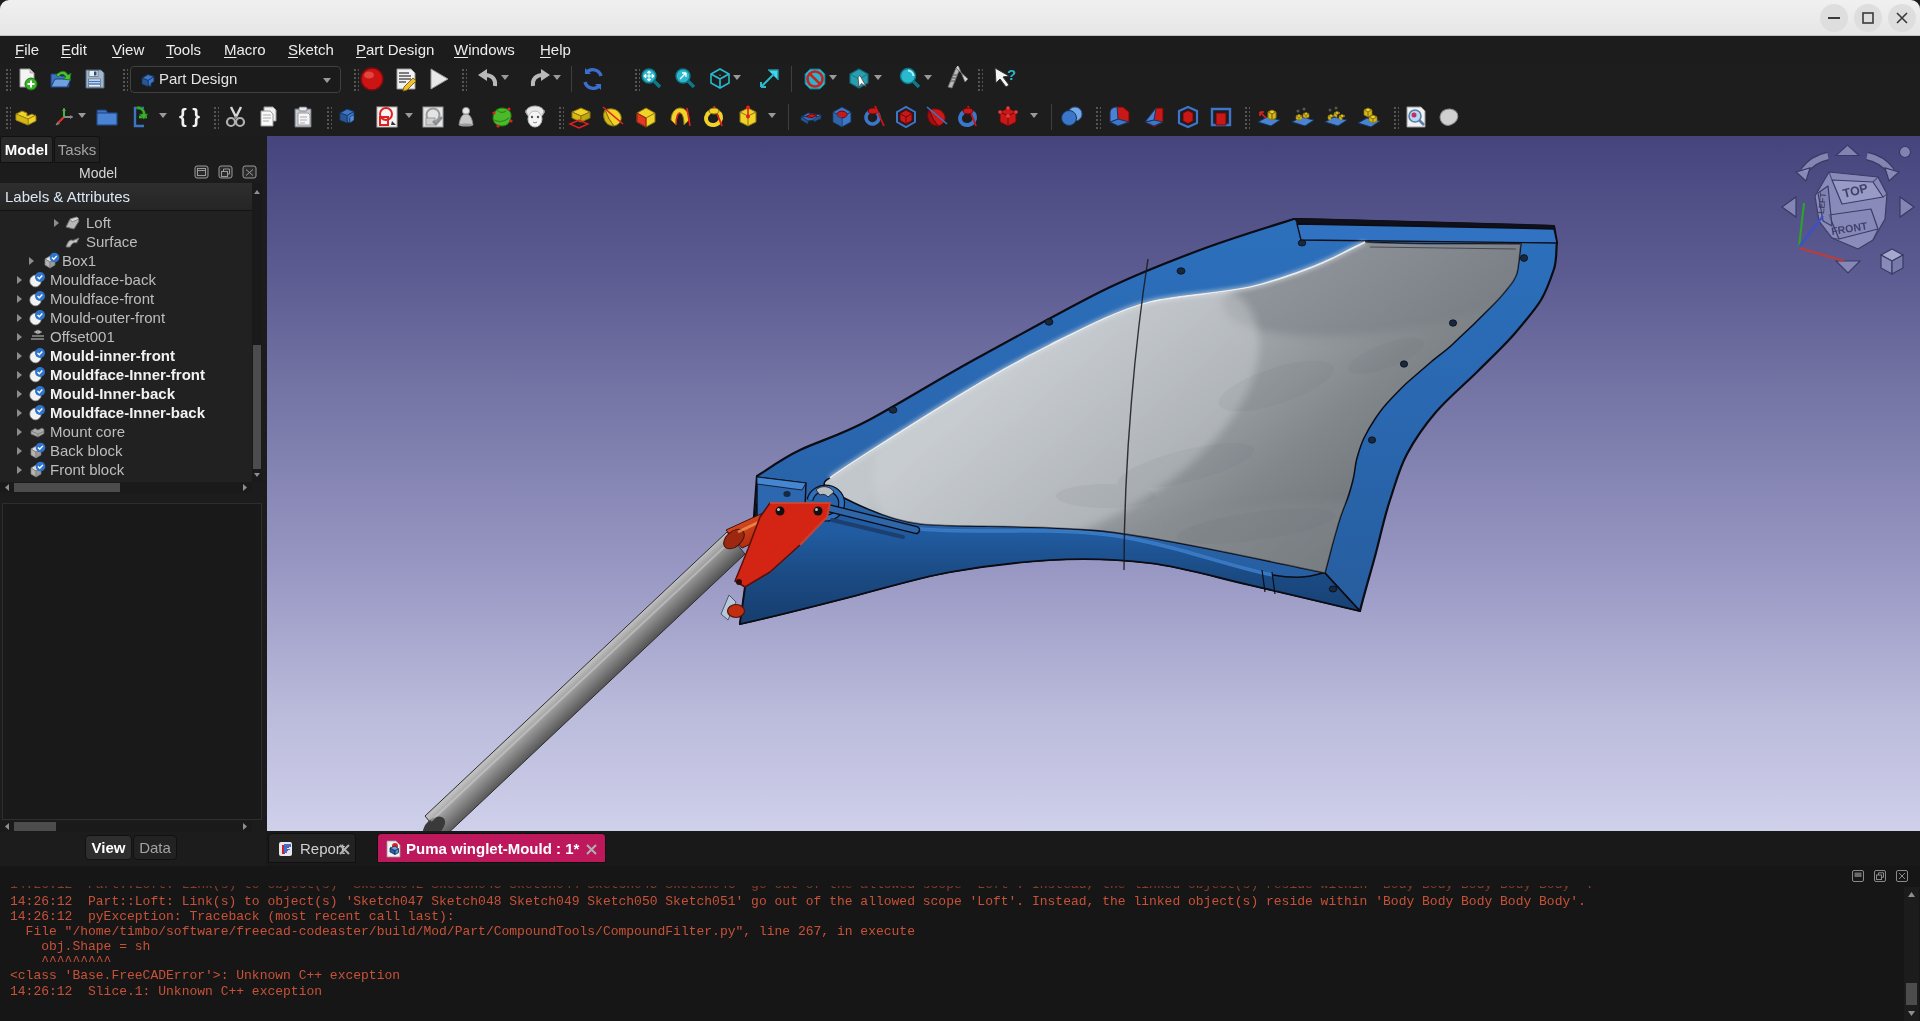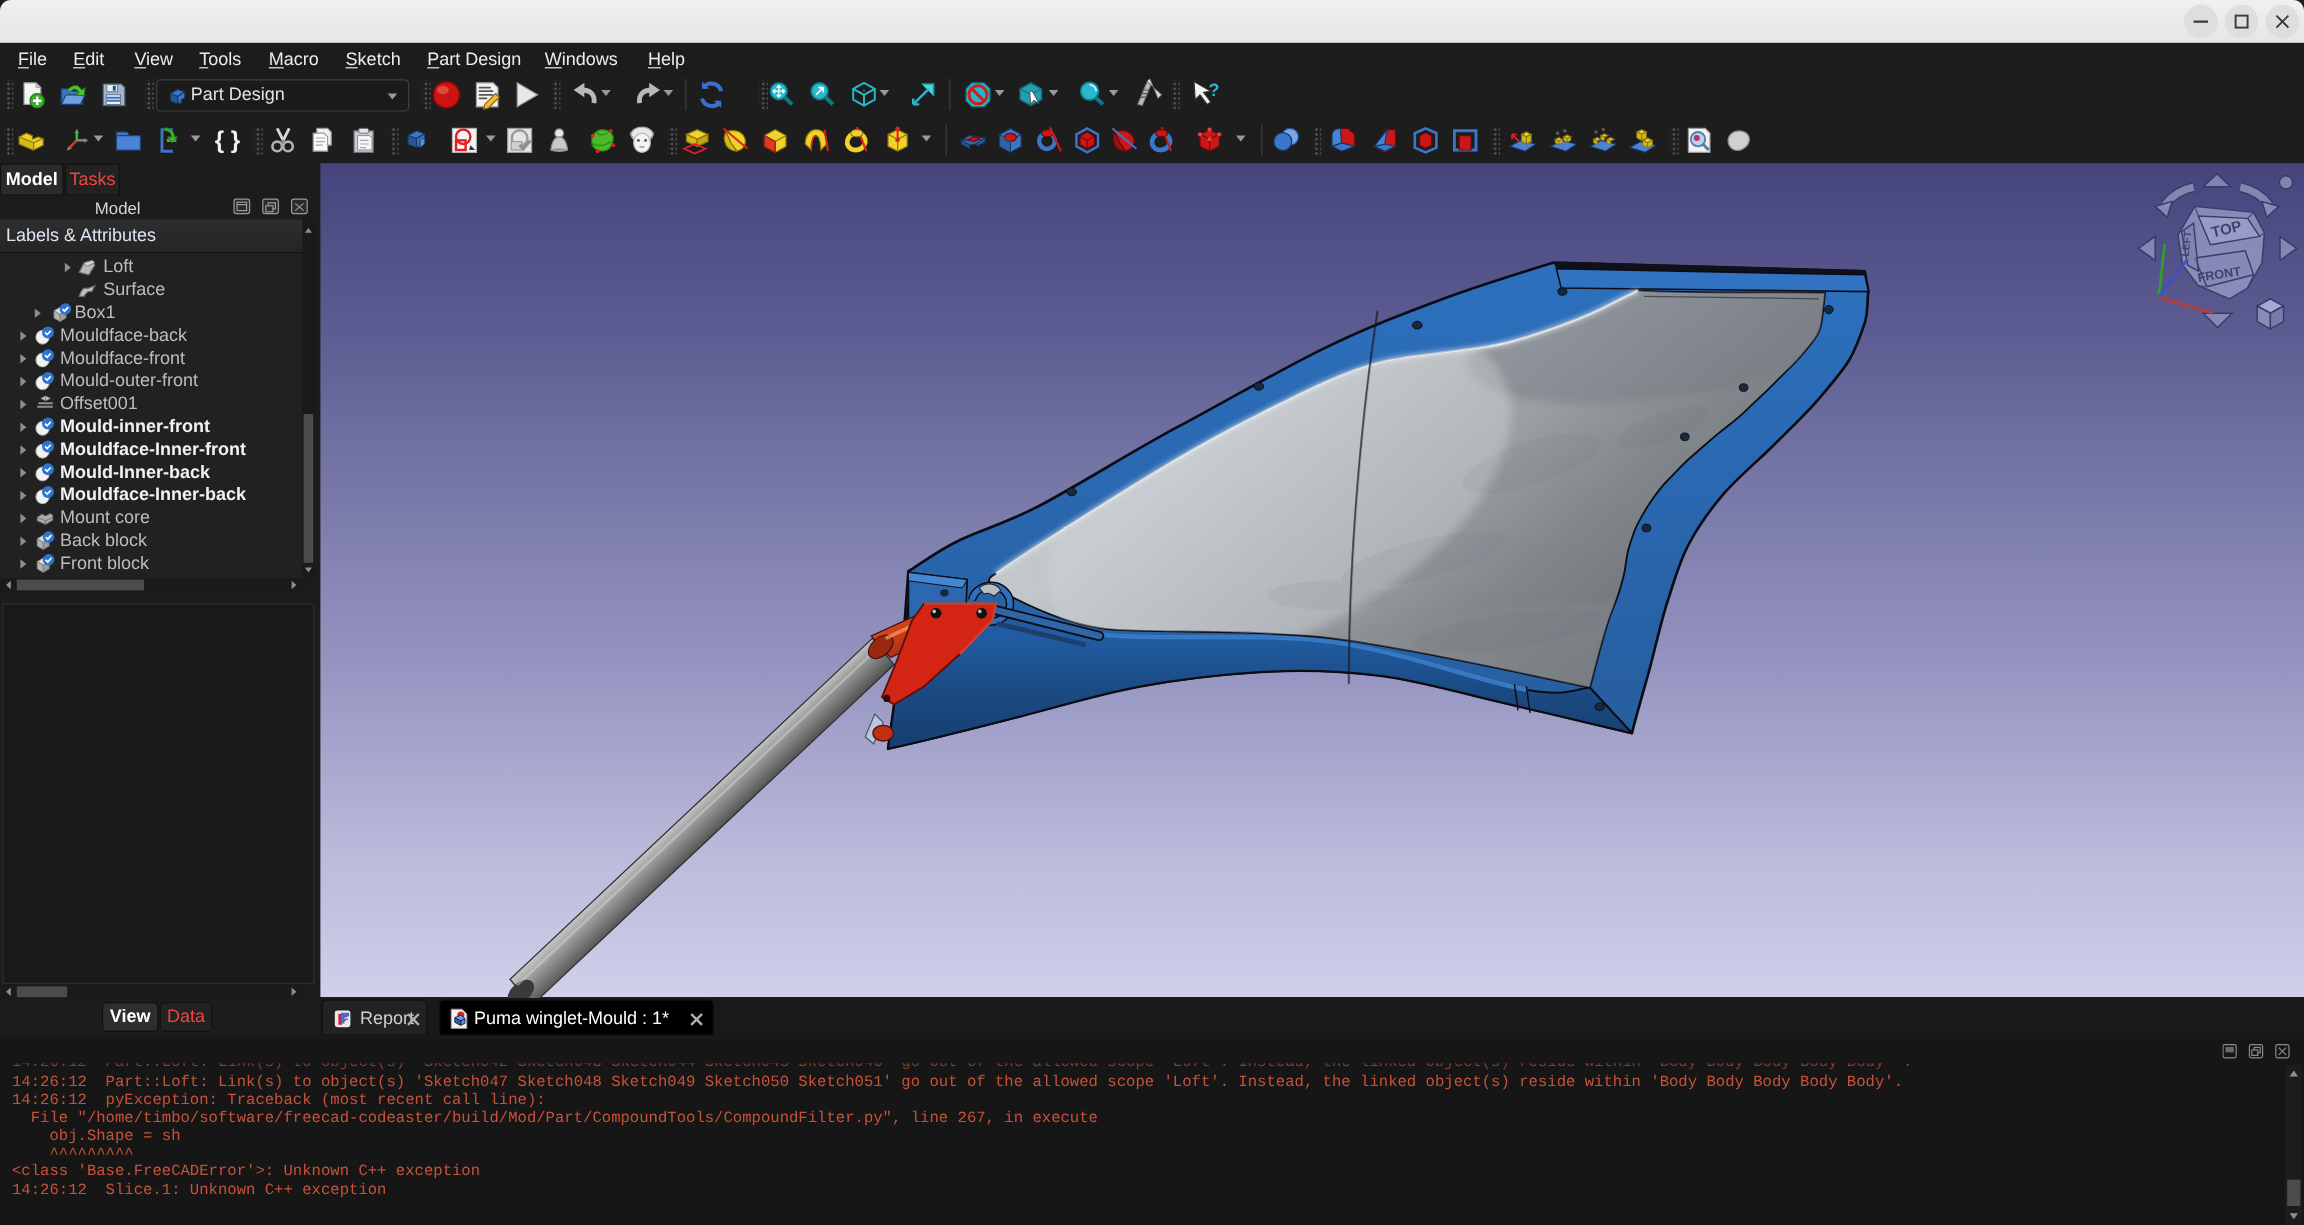--- a/index.html
+++ b/index.html
@@ -10,21 +10,21 @@
 #menubar{left:0;top:36px;width:1920px;height:28px;background:#1c1c1c;color:#ececec;font-size:15px}
 .mi{position:absolute;top:5px}
 .mi u{text-decoration:underline;text-underline-offset:2px}
 #tb{left:0;top:0;width:1920px;height:136px;background:transparent;pointer-events:none}
 .handle{position:absolute;width:7px;height:24px;background-image:radial-gradient(circle,#555 1px,transparent 1.2px);background-size:4px 4px;background-position:1px 1px}
 .sep{position:absolute;width:1px;height:26px;background:#3f3f3f}
 .ico{position:absolute}
 .arr{position:absolute;width:0;height:0;border-left:4px solid transparent;border-right:4px solid transparent;border-top:5px solid #9a9a9a}
 #combo{left:130px;top:66px;width:211px;height:27px;background:#1b1b1b;border:1px solid #404040;border-radius:4px;color:#e4e4e4;font-size:15px}
 #leftdock{left:0;top:136px;width:267px;height:730px;background:#1c1c1c}
-.tab1{position:absolute;font-size:15px;color:#ef4444;background:#222;border:1px solid #111;border-radius:3px 3px 0 0}
+.tab1{position:absolute;font-size:15px;color:#a3a3a3;background:#222;border:1px solid #111;border-radius:3px 3px 0 0}
 #vp{left:266px;top:136px;width:1654px;height:695px;background:linear-gradient(#45447c 0%,#5d5c92 20%,#7979a9 40%,#9897c3 62%,#b9b9da 82%,#cfd0ea 100%)}
 #mditabs{left:266px;top:831px;width:1654px;height:35px;background:#191919}
 .mtab{position:absolute;top:2px;height:30px;background:#222;border:1px solid #101010;border-radius:4px 4px 0 0;color:#cfcfcf;font-size:15px}
 #report{left:0;top:866px;width:1920px;height:155px;background:#161616}
 #rv-title{left:0;top:0;width:1862px;height:20px;color:#dcdcdc;font-size:13px;text-align:center;background:#1b1b1b}
 .rline{position:absolute;left:10px;white-space:pre;font-family:"Liberation Mono",monospace;font-size:13px;color:#c85238}
 .tree-row{position:absolute;left:0;height:19px;width:250px;font-size:15px;color:#bdbdbd}
 .tw{position:absolute;width:0;height:0;border-top:4px solid transparent;border-bottom:4px solid transparent;border-left:5px solid #8d8d8d}
 </style></head>
 <body>
@@ -922,21 +922,21 @@
     <svg class="abs" style="left:9px;top:7px" width="16" height="16">
         <rect x="1" y="1" width="13" height="14" rx="2" fill="#e8e8e8"></rect>
         <path d="M4 13V4h7v3H7v2h3v1H7v3z" fill="#cc2229"></path>
         <path d="M6 12V3h7v3H9v2h3v1H9v3z" fill="#3b6fd4"></path>
       </svg>
     <span class="abs" style="left:31px;top:6px">Report</span>
     <svg class="abs" style="left:68px;top:8px" width="15" height="15">
         <path d="M3 3l9 9M12 3l-9 9" stroke="#b0b0b0" stroke-width="2"></path>
       </svg>
   </div>
-  <div class="mtab" style="left:100px;width:229px;background:#000000;color:#fff;font-weight:normal">
+  <div class="mtab" style="left:111px;width:229px;background:#be185d;color:#fff;font-weight:bold">
     <svg class="abs" style="left:8px;top:6px" width="15" height="18">
         <path d="M1 1h9l4 4v12H1z" fill="#f2f2f2" stroke="#999" stroke-width="0.8"></path>
         <circle cx="9" cy="6" r="3" fill="#d22"></circle>
         <path d="M4 8l5 2.5v4L4 12z" fill="#2b5fb4" stroke="#123" stroke-width="0.7"></path>
         <path d="M9 10.5l3.5-1.8v4L9 14.5z" fill="#4d8de0" stroke="#123" stroke-width="0.7"></path>
         <path d="M4 8l5-2 3.5 2.7L9 10.5z" fill="#6aa2ec" stroke="#123" stroke-width="0.7"></path>
       </svg>
     <span class="abs" style="left:28px;top:6px">Puma winglet-Mould : 1*</span>
     <svg class="abs" style="left:206px;top:8px" width="15" height="15">
         <path d="M3 3l9 9M12 3l-9 9" stroke="#b0b0b0" stroke-width="2"></path>
@@ -951,21 +951,21 @@
         <rect x="22.5" y="0.5" width="11" height="11" rx="1.5"></rect>
         <rect x="24.5" y="5" width="5" height="4.5"></rect>
         <path d="M26.5 5V2.8h5v4.5h-2.5"></path>
         <rect x="44.5" y="0.5" width="11" height="11" rx="1.5"></rect>
         <path d="M47 3l6 6m0-6l-6 6"></path>
       </g>
     </svg>
   <div class="abs" style="left:0;top:20px;width:1904px;height:135px;overflow:hidden">
     <div class="rline" style="top:-9px;color:#8a3c28">14:26:12  Part::Loft: Link(s) to object(s) 'Sketch042 Sketch043 Sketch044 Sketch045 Sketch046' go out of the allowed scope 'Loft'. Instead, the linked object(s) reside within 'Body Body Body Body Body' .</div>
     <div class="rline" style="top:8px">14:26:12  Part::Loft: Link(s) to object(s) 'Sketch047 Sketch048 Sketch049 Sketch050 Sketch051' go out of the allowed scope 'Loft'. Instead, the linked object(s) reside within 'Body Body Body Body Body'.</div>
-    <div class="rline" style="top:23px">14:26:12  pyException: Traceback (most recent call line):</div>
+    <div class="rline" style="top:23px">14:26:12  pyException: Traceback (most recent call last):</div>
     <div class="rline" style="top:38px">  File "/home/timbo/software/freecad-codeaster/build/Mod/Part/CompoundTools/CompoundFilter.py", line 267, in execute</div>
     <div class="rline" style="top:53px">    obj.Shape = sh</div>
     <div class="rline" style="top:68px">    ^^^^^^^^^</div>
     <div class="rline" style="top:82px">&lt;class 'Base.FreeCADError'&gt;: Unknown C++ exception</div>
     <div class="rline" style="top:98px">14:26:12  Slice.1: Unknown C++ exception</div>
   </div>
   <div class="abs" style="left:1904px;top:21px;width:15px;height:134px;background:#1c1c1c">
     <svg class="abs" style="left:2px;top:2px" width="11" height="11">
         <path d="M2 8l3.5-5L9 8z" fill="#8f8f8f"></path>
       </svg>

